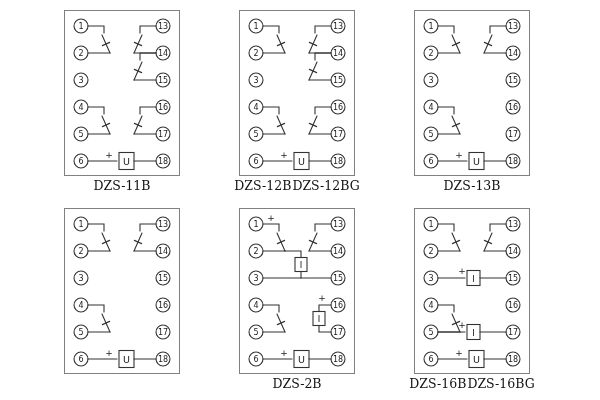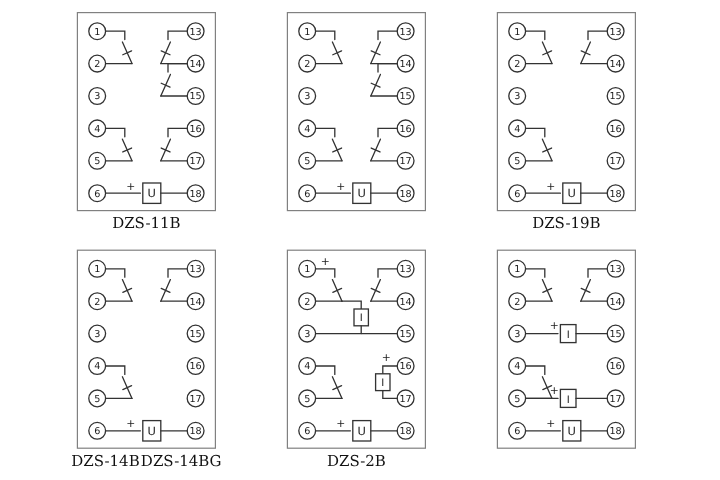--- a/index.html
+++ b/index.html
@@ -143,123 +143,123 @@
             <path d="M91 123 H69" class="w"></path>
             <line x1="69" y1="123" x2="77" y2="105" class="w"></line>
             <line x1="69.34475380551898" y1="112.3754461357862" x2="76.65524619448102" y2="115.6245538642138" class="w"></line>
             <path d="M23 150 H52" class="w"></path>
             <text x="44" y="147" font-size="9" text-anchor="middle" class="t">+</text>
             <rect x="54" y="141.5" width="15" height="17" class="c"></rect>
             <text x="61.5" y="153.5" font-size="9.5" text-anchor="middle" class="t">U</text>
             <path d="M69 150 H91" class="w"></path>
           </svg>
       </div>
-    </figure>
-
-    <figure class="panel">
-      <div class="box">
-        <svg width="114" height="164" viewBox="0 0 114 164">
-            <circle cx="16" cy="15" r="7" class="c"></circle>
-            <text x="16" y="17.8" font-size="8" text-anchor="middle" class="t">1</text>
-            <circle cx="16" cy="42" r="7" class="c"></circle>
-            <text x="16" y="44.8" font-size="8" text-anchor="middle" class="t">2</text>
-            <circle cx="16" cy="69" r="7" class="c"></circle>
-            <text x="16" y="71.8" font-size="8" text-anchor="middle" class="t">3</text>
-            <circle cx="16" cy="96" r="7" class="c"></circle>
-            <text x="16" y="98.8" font-size="8" text-anchor="middle" class="t">4</text>
-            <circle cx="16" cy="123" r="7" class="c"></circle>
-            <text x="16" y="125.8" font-size="8" text-anchor="middle" class="t">5</text>
-            <circle cx="16" cy="150" r="7" class="c"></circle>
-            <text x="16" y="152.8" font-size="8" text-anchor="middle" class="t">6</text>
-            <circle cx="98" cy="15" r="7" class="c"></circle>
-            <text x="98" y="17.8" font-size="8" text-anchor="middle" class="t">13</text>
-            <circle cx="98" cy="42" r="7" class="c"></circle>
-            <text x="98" y="44.8" font-size="8" text-anchor="middle" class="t">14</text>
-            <circle cx="98" cy="69" r="7" class="c"></circle>
-            <text x="98" y="71.8" font-size="8" text-anchor="middle" class="t">15</text>
-            <circle cx="98" cy="96" r="7" class="c"></circle>
-            <text x="98" y="98.8" font-size="8" text-anchor="middle" class="t">16</text>
-            <circle cx="98" cy="123" r="7" class="c"></circle>
-            <text x="98" y="125.8" font-size="8" text-anchor="middle" class="t">17</text>
-            <circle cx="98" cy="150" r="7" class="c"></circle>
-            <text x="98" y="152.8" font-size="8" text-anchor="middle" class="t">18</text>
-            <path d="M23 15 H39 V22" class="w"></path>
-            <path d="M23 42 H45" class="w"></path>
-            <line x1="45" y1="42" x2="37" y2="24" class="w"></line>
-            <line x1="37.34475380551897" y1="34.62455386421379" x2="44.65524619448103" y2="31.37544613578621" class="w"></line>
-            <path d="M91 15 H75 V22" class="w"></path>
-            <path d="M91 42 H69" class="w"></path>
-            <line x1="69" y1="42" x2="77" y2="24" class="w"></line>
-            <line x1="69.34475380551898" y1="31.37544613578621" x2="76.65524619448102" y2="34.62455386421379" class="w"></line>
-            <path d="M23 96 H39 V103" class="w"></path>
-            <path d="M23 123 H45" class="w"></path>
-            <line x1="45" y1="123" x2="37" y2="105" class="w"></line>
-            <line x1="37.34475380551897" y1="115.6245538642138" x2="44.65524619448103" y2="112.3754461357862" class="w"></line>
-            <path d="M23 150 H52" class="w"></path>
-            <text x="44" y="147" font-size="9" text-anchor="middle" class="t">+</text>
-            <rect x="54" y="141.5" width="15" height="17" class="c"></rect>
-            <text x="61.5" y="153.5" font-size="9.5" text-anchor="middle" class="t">U</text>
-            <path d="M69 150 H91" class="w"></path>
-          </svg>
-      </div>
-      <figcaption class="caption">
-        <span>DZS-19B</span>
-      </figcaption>
-    </figure>
-
-    <figure class="panel">
-      <div class="box">
-        <svg width="114" height="164" viewBox="0 0 114 164">
-            <circle cx="16" cy="15" r="7" class="c"></circle>
-            <text x="16" y="17.8" font-size="8" text-anchor="middle" class="t">1</text>
-            <circle cx="16" cy="42" r="7" class="c"></circle>
-            <text x="16" y="44.8" font-size="8" text-anchor="middle" class="t">2</text>
-            <circle cx="16" cy="69" r="7" class="c"></circle>
-            <text x="16" y="71.8" font-size="8" text-anchor="middle" class="t">3</text>
-            <circle cx="16" cy="96" r="7" class="c"></circle>
-            <text x="16" y="98.8" font-size="8" text-anchor="middle" class="t">4</text>
-            <circle cx="16" cy="123" r="7" class="c"></circle>
-            <text x="16" y="125.8" font-size="8" text-anchor="middle" class="t">5</text>
-            <circle cx="16" cy="150" r="7" class="c"></circle>
-            <text x="16" y="152.8" font-size="8" text-anchor="middle" class="t">6</text>
-            <circle cx="98" cy="15" r="7" class="c"></circle>
-            <text x="98" y="17.8" font-size="8" text-anchor="middle" class="t">13</text>
-            <circle cx="98" cy="42" r="7" class="c"></circle>
-            <text x="98" y="44.8" font-size="8" text-anchor="middle" class="t">14</text>
-            <circle cx="98" cy="69" r="7" class="c"></circle>
-            <text x="98" y="71.8" font-size="8" text-anchor="middle" class="t">15</text>
-            <circle cx="98" cy="96" r="7" class="c"></circle>
-            <text x="98" y="98.8" font-size="8" text-anchor="middle" class="t">16</text>
-            <circle cx="98" cy="123" r="7" class="c"></circle>
-            <text x="98" y="125.8" font-size="8" text-anchor="middle" class="t">17</text>
-            <circle cx="98" cy="150" r="7" class="c"></circle>
-            <text x="98" y="152.8" font-size="8" text-anchor="middle" class="t">18</text>
-            <path d="M23 15 H39 V22" class="w"></path>
-            <path d="M23 42 H45" class="w"></path>
-            <line x1="45" y1="42" x2="37" y2="24" class="w"></line>
-            <line x1="37.34475380551897" y1="34.62455386421379" x2="44.65524619448103" y2="31.37544613578621" class="w"></line>
-            <path d="M91 15 H75 V22" class="w"></path>
-            <path d="M91 42 H69" class="w"></path>
-            <line x1="69" y1="42" x2="77" y2="24" class="w"></line>
-            <line x1="69.34475380551898" y1="31.37544613578621" x2="76.65524619448102" y2="34.62455386421379" class="w"></line>
-            <path d="M23 96 H39 V103" class="w"></path>
-            <path d="M23 123 H45" class="w"></path>
-            <line x1="45" y1="123" x2="37" y2="105" class="w"></line>
-            <line x1="37.34475380551897" y1="115.6245538642138" x2="44.65524619448103" y2="112.3754461357862" class="w"></line>
-            <path d="M23 150 H52" class="w"></path>
-            <text x="44" y="147" font-size="9" text-anchor="middle" class="t">+</text>
-            <rect x="54" y="141.5" width="15" height="17" class="c"></rect>
-            <text x="61.5" y="153.5" font-size="9.5" text-anchor="middle" class="t">U</text>
-            <path d="M69 150 H91" class="w"></path>
-          </svg>
-      </div>
-      <figcaption class="caption">
-        <span>DZS-14B</span>
-        <span>DZS-14BG</span>
-      </figcaption>
+      <figcaption class="caption">
+        <span>DZS-12B</span>
+        <span>DZS-12BG</span>
+      </figcaption>
+    </figure>
+
+    <figure class="panel">
+      <div class="box">
+        <svg width="114" height="164" viewBox="0 0 114 164">
+            <circle cx="16" cy="15" r="7" class="c"></circle>
+            <text x="16" y="17.8" font-size="8" text-anchor="middle" class="t">1</text>
+            <circle cx="16" cy="42" r="7" class="c"></circle>
+            <text x="16" y="44.8" font-size="8" text-anchor="middle" class="t">2</text>
+            <circle cx="16" cy="69" r="7" class="c"></circle>
+            <text x="16" y="71.8" font-size="8" text-anchor="middle" class="t">3</text>
+            <circle cx="16" cy="96" r="7" class="c"></circle>
+            <text x="16" y="98.8" font-size="8" text-anchor="middle" class="t">4</text>
+            <circle cx="16" cy="123" r="7" class="c"></circle>
+            <text x="16" y="125.8" font-size="8" text-anchor="middle" class="t">5</text>
+            <circle cx="16" cy="150" r="7" class="c"></circle>
+            <text x="16" y="152.8" font-size="8" text-anchor="middle" class="t">6</text>
+            <circle cx="98" cy="15" r="7" class="c"></circle>
+            <text x="98" y="17.8" font-size="8" text-anchor="middle" class="t">13</text>
+            <circle cx="98" cy="42" r="7" class="c"></circle>
+            <text x="98" y="44.8" font-size="8" text-anchor="middle" class="t">14</text>
+            <circle cx="98" cy="69" r="7" class="c"></circle>
+            <text x="98" y="71.8" font-size="8" text-anchor="middle" class="t">15</text>
+            <circle cx="98" cy="96" r="7" class="c"></circle>
+            <text x="98" y="98.8" font-size="8" text-anchor="middle" class="t">16</text>
+            <circle cx="98" cy="123" r="7" class="c"></circle>
+            <text x="98" y="125.8" font-size="8" text-anchor="middle" class="t">17</text>
+            <circle cx="98" cy="150" r="7" class="c"></circle>
+            <text x="98" y="152.8" font-size="8" text-anchor="middle" class="t">18</text>
+            <path d="M23 15 H39 V22" class="w"></path>
+            <path d="M23 42 H45" class="w"></path>
+            <line x1="45" y1="42" x2="37" y2="24" class="w"></line>
+            <line x1="37.34475380551897" y1="34.62455386421379" x2="44.65524619448103" y2="31.37544613578621" class="w"></line>
+            <path d="M91 15 H75 V22" class="w"></path>
+            <path d="M91 42 H69" class="w"></path>
+            <line x1="69" y1="42" x2="77" y2="24" class="w"></line>
+            <line x1="69.34475380551898" y1="31.37544613578621" x2="76.65524619448102" y2="34.62455386421379" class="w"></line>
+            <path d="M23 96 H39 V103" class="w"></path>
+            <path d="M23 123 H45" class="w"></path>
+            <line x1="45" y1="123" x2="37" y2="105" class="w"></line>
+            <line x1="37.34475380551897" y1="115.6245538642138" x2="44.65524619448103" y2="112.3754461357862" class="w"></line>
+            <path d="M23 150 H52" class="w"></path>
+            <text x="44" y="147" font-size="9" text-anchor="middle" class="t">+</text>
+            <rect x="54" y="141.5" width="15" height="17" class="c"></rect>
+            <text x="61.5" y="153.5" font-size="9.5" text-anchor="middle" class="t">U</text>
+            <path d="M69 150 H91" class="w"></path>
+          </svg>
+      </div>
+      <figcaption class="caption">
+        <span>DZS-13B</span>
+      </figcaption>
+    </figure>
+
+    <figure class="panel">
+      <div class="box">
+        <svg width="114" height="164" viewBox="0 0 114 164">
+            <circle cx="16" cy="15" r="7" class="c"></circle>
+            <text x="16" y="17.8" font-size="8" text-anchor="middle" class="t">1</text>
+            <circle cx="16" cy="42" r="7" class="c"></circle>
+            <text x="16" y="44.8" font-size="8" text-anchor="middle" class="t">2</text>
+            <circle cx="16" cy="69" r="7" class="c"></circle>
+            <text x="16" y="71.8" font-size="8" text-anchor="middle" class="t">3</text>
+            <circle cx="16" cy="96" r="7" class="c"></circle>
+            <text x="16" y="98.8" font-size="8" text-anchor="middle" class="t">4</text>
+            <circle cx="16" cy="123" r="7" class="c"></circle>
+            <text x="16" y="125.8" font-size="8" text-anchor="middle" class="t">5</text>
+            <circle cx="16" cy="150" r="7" class="c"></circle>
+            <text x="16" y="152.8" font-size="8" text-anchor="middle" class="t">6</text>
+            <circle cx="98" cy="15" r="7" class="c"></circle>
+            <text x="98" y="17.8" font-size="8" text-anchor="middle" class="t">13</text>
+            <circle cx="98" cy="42" r="7" class="c"></circle>
+            <text x="98" y="44.8" font-size="8" text-anchor="middle" class="t">14</text>
+            <circle cx="98" cy="69" r="7" class="c"></circle>
+            <text x="98" y="71.8" font-size="8" text-anchor="middle" class="t">15</text>
+            <circle cx="98" cy="96" r="7" class="c"></circle>
+            <text x="98" y="98.8" font-size="8" text-anchor="middle" class="t">16</text>
+            <circle cx="98" cy="123" r="7" class="c"></circle>
+            <text x="98" y="125.8" font-size="8" text-anchor="middle" class="t">17</text>
+            <circle cx="98" cy="150" r="7" class="c"></circle>
+            <text x="98" y="152.8" font-size="8" text-anchor="middle" class="t">18</text>
+            <path d="M23 15 H39 V22" class="w"></path>
+            <path d="M23 42 H45" class="w"></path>
+            <line x1="45" y1="42" x2="37" y2="24" class="w"></line>
+            <line x1="37.34475380551897" y1="34.62455386421379" x2="44.65524619448103" y2="31.37544613578621" class="w"></line>
+            <path d="M91 15 H75 V22" class="w"></path>
+            <path d="M91 42 H69" class="w"></path>
+            <line x1="69" y1="42" x2="77" y2="24" class="w"></line>
+            <line x1="69.34475380551898" y1="31.37544613578621" x2="76.65524619448102" y2="34.62455386421379" class="w"></line>
+            <path d="M23 96 H39 V103" class="w"></path>
+            <path d="M23 123 H45" class="w"></path>
+            <line x1="45" y1="123" x2="37" y2="105" class="w"></line>
+            <line x1="37.34475380551897" y1="115.6245538642138" x2="44.65524619448103" y2="112.3754461357862" class="w"></line>
+            <path d="M23 150 H52" class="w"></path>
+            <text x="44" y="147" font-size="9" text-anchor="middle" class="t">+</text>
+            <rect x="54" y="141.5" width="15" height="17" class="c"></rect>
+            <text x="61.5" y="153.5" font-size="9.5" text-anchor="middle" class="t">U</text>
+            <path d="M69 150 H91" class="w"></path>
+          </svg>
+      </div>
     </figure>
 
     <figure class="panel">
       <div class="box">
         <svg width="114" height="164" viewBox="0 0 114 164">
             <circle cx="16" cy="15" r="7" class="c"></circle>
             <text x="16" y="17.8" font-size="8" text-anchor="middle" class="t">1</text>
             <circle cx="16" cy="42" r="7" class="c"></circle>
             <text x="16" y="44.8" font-size="8" text-anchor="middle" class="t">2</text>
             <circle cx="16" cy="69" r="7" class="c"></circle>
@@ -366,16 +366,20 @@
             <rect x="52" y="115.5" width="13" height="15" class="c"></rect>
             <text x="58.5" y="126.5" font-size="8.5" text-anchor="middle" class="t">I</text>
             <path d="M65 123 H91" class="w"></path>
             <path d="M23 150 H52" class="w"></path>
             <text x="44" y="147" font-size="9" text-anchor="middle" class="t">+</text>
             <rect x="54" y="141.5" width="15" height="17" class="c"></rect>
             <text x="61.5" y="153.5" font-size="9.5" text-anchor="middle" class="t">U</text>
             <path d="M69 150 H91" class="w"></path>
           </svg>
       </div>
+      <figcaption class="caption">
+        <span>DZS-16B</span>
+        <span>DZS-16BG</span>
+      </figcaption>
     </figure>
 
   </div>
 </div>
 
 </body></html>

